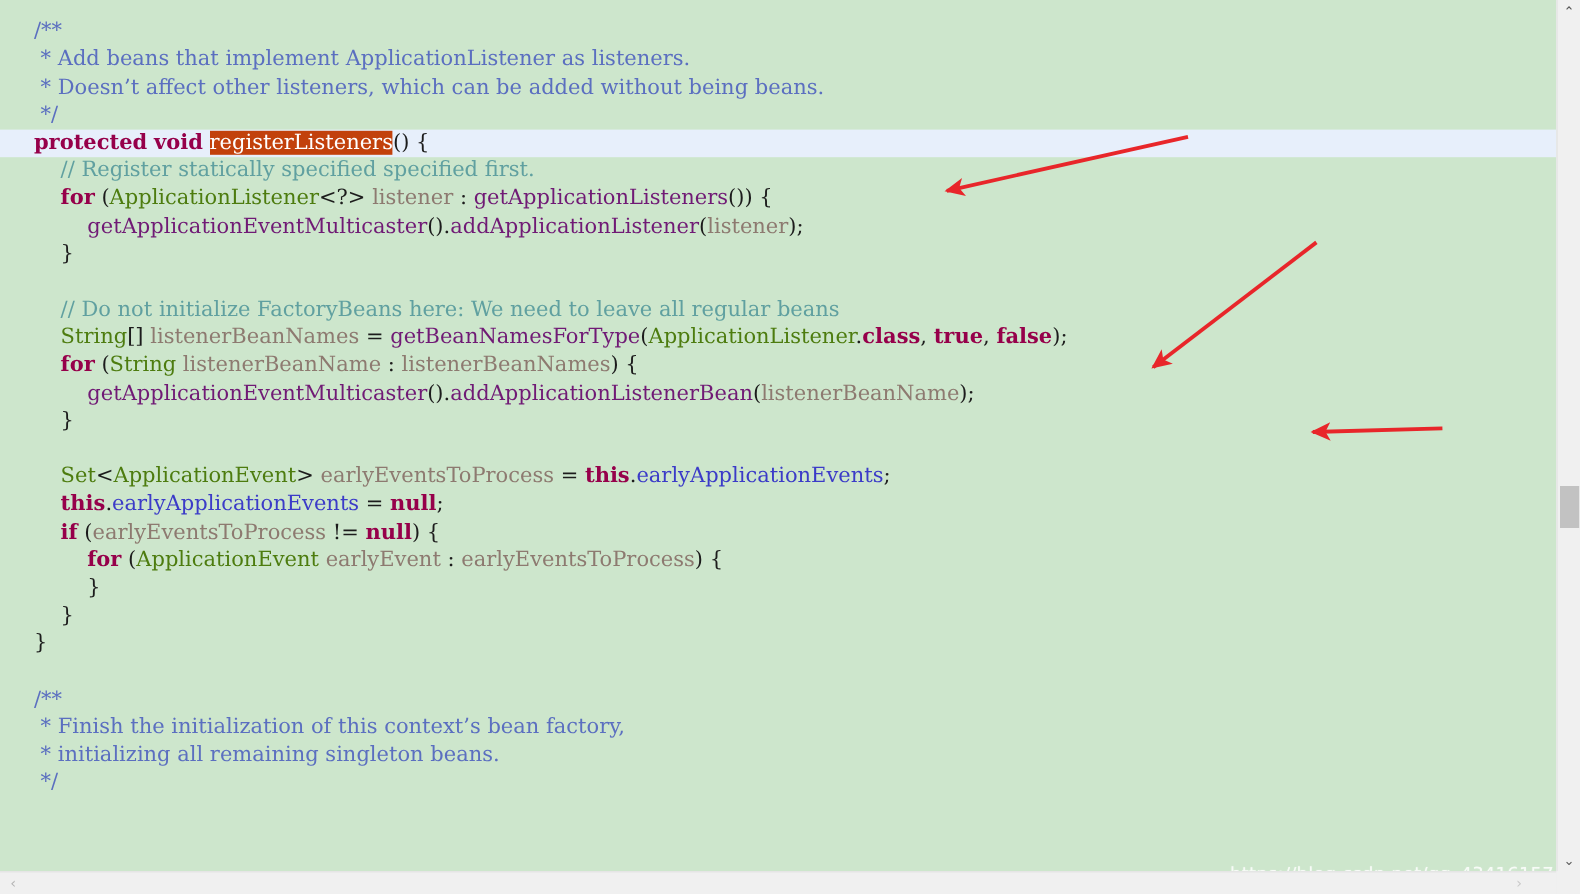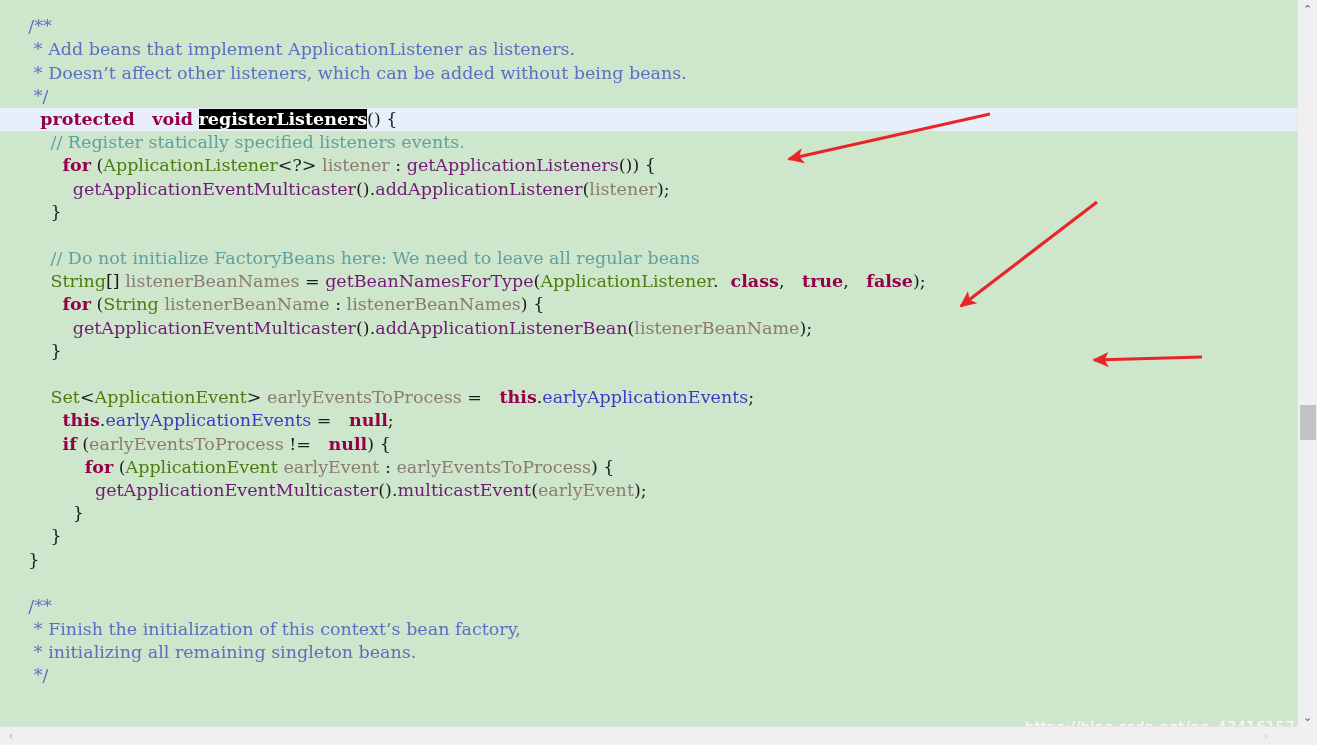--- a/index.html
+++ b/index.html
@@ -53,32 +53,31 @@
     padding-left: 6px;
   }
   .code-line.highlight {
     background: #e7effb;
   }
 
   .code-line span { white-space: pre; }
 
   
   .t-plain   { color: #1c1c1c; }
-  .t-kw      { color: #96004a; font-weight: bold; margin-left: 12px; }
+  .t-kw      { color: #96004a; font-weight: bold; }
   .t-cmt     { color: #60a0a0; }
   .t-doc     { color: #5b6fc0; }
   .t-type    { color: #4d7c0f; }
   .t-id      { color: #8d7a70; }
   .t-field   { color: #3b3bc8; }
   .t-call    { color: #701a75; }
 
   .t-sel {
-    background: #000000;
+    background: #c2410c;
     color: #ffffff;
-    font-weight: bold;
   }
 
   
   #annotations {
     position: absolute;
     left: 0; top: 0;
     width: 1297px; height: 726px;
     pointer-events: none;
   }
 
@@ -171,36 +170,35 @@
 <div id="root">
 
   <div id="code-surface">
     <div id="code-lines">
         <div class="code-line"><span class="t-cmt"></span></div>
         <div class="code-line"><span class="t-doc">    /**</span></div>
         <div class="code-line"><span class="t-doc">     * Add beans that implement ApplicationListener as listeners.</span></div>
         <div class="code-line"><span class="t-doc">     * Doesn’t affect other listeners, which can be added without being beans.</span></div>
         <div class="code-line"><span class="t-doc">     */</span></div>
         <div class="code-line highlight"><span class="t-plain">    </span><span class="t-kw">protected</span><span class="t-plain"> </span><span class="t-kw">void</span><span class="t-plain"> </span><span class="t-sel">registerListeners</span><span class="t-plain">() {</span></div>
-        <div class="code-line"><span class="t-plain">        </span><span class="t-cmt">// Register statically specified listeners events.</span></div>
+        <div class="code-line"><span class="t-plain">        </span><span class="t-cmt">// Register statically specified specified first.</span></div>
         <div class="code-line"><span class="t-plain">        </span><span class="t-kw">for</span><span class="t-plain"> (</span><span class="t-type">ApplicationListener</span><span class="t-plain">&lt;?&gt; </span><span class="t-id">listener</span><span class="t-plain"> : </span><span class="t-call">getApplicationListeners</span><span class="t-plain">()) {</span></div>
         <div class="code-line"><span class="t-plain">            </span><span class="t-call">getApplicationEventMulticaster</span><span class="t-plain">().</span><span class="t-call">addApplicationListener</span><span class="t-plain">(</span><span class="t-id">listener</span><span class="t-plain">);</span></div>
         <div class="code-line"><span class="t-plain">        }</span></div>
         <div class="code-line"><span class="t-plain"></span></div>
         <div class="code-line"><span class="t-plain">        </span><span class="t-cmt">// Do not initialize FactoryBeans here: We need to leave all regular beans</span></div>
         <div class="code-line"><span class="t-plain">        </span><span class="t-type">String</span><span class="t-plain">[] </span><span class="t-id">listenerBeanNames</span><span class="t-plain"> = </span><span class="t-call">getBeanNamesForType</span><span class="t-plain">(</span><span class="t-type">ApplicationListener</span><span class="t-plain">.</span><span class="t-kw">class</span><span class="t-plain">, </span><span class="t-kw">true</span><span class="t-plain">, </span><span class="t-kw">false</span><span class="t-plain">);</span></div>
         <div class="code-line"><span class="t-plain">        </span><span class="t-kw">for</span><span class="t-plain"> (</span><span class="t-type">String</span><span class="t-plain"> </span><span class="t-id">listenerBeanName</span><span class="t-plain"> : </span><span class="t-id">listenerBeanNames</span><span class="t-plain">) {</span></div>
         <div class="code-line"><span class="t-plain">            </span><span class="t-call">getApplicationEventMulticaster</span><span class="t-plain">().</span><span class="t-call">addApplicationListenerBean</span><span class="t-plain">(</span><span class="t-id">listenerBeanName</span><span class="t-plain">);</span></div>
         <div class="code-line"><span class="t-plain">        }</span></div>
         <div class="code-line"><span class="t-plain"></span></div>
         <div class="code-line"><span class="t-plain">        </span><span class="t-type">Set</span><span class="t-plain">&lt;</span><span class="t-type">ApplicationEvent</span><span class="t-plain">&gt; </span><span class="t-id">earlyEventsToProcess</span><span class="t-plain"> = </span><span class="t-kw">this</span><span class="t-plain">.</span><span class="t-field">earlyApplicationEvents</span><span class="t-plain">;</span></div>
         <div class="code-line"><span class="t-plain">        </span><span class="t-kw">this</span><span class="t-plain">.</span><span class="t-field">earlyApplicationEvents</span><span class="t-plain"> = </span><span class="t-kw">null</span><span class="t-plain">;</span></div>
         <div class="code-line"><span class="t-plain">        </span><span class="t-kw">if</span><span class="t-plain"> (</span><span class="t-id">earlyEventsToProcess</span><span class="t-plain"> != </span><span class="t-kw">null</span><span class="t-plain">) {</span></div>
         <div class="code-line"><span class="t-plain">            </span><span class="t-kw">for</span><span class="t-plain"> (</span><span class="t-type">ApplicationEvent</span><span class="t-plain"> </span><span class="t-id">earlyEvent</span><span class="t-plain"> : </span><span class="t-id">earlyEventsToProcess</span><span class="t-plain">) {</span></div>
-        <div class="code-line"><span class="t-plain">                </span><span class="t-call">getApplicationEventMulticaster</span><span class="t-plain">().</span><span class="t-call">multicastEvent</span><span class="t-plain">(</span><span class="t-id">earlyEvent</span><span class="t-plain">);</span></div>
         <div class="code-line"><span class="t-plain">            }</span></div>
         <div class="code-line"><span class="t-plain">        }</span></div>
         <div class="code-line"><span class="t-plain">    }</span></div>
         <div class="code-line"><span class="t-plain"></span></div>
         <div class="code-line"><span class="t-doc">    /**</span></div>
         <div class="code-line"><span class="t-doc">     * Finish the initialization of this context’s bean factory,</span></div>
         <div class="code-line"><span class="t-doc">     * initializing all remaining singleton beans.</span></div>
         <div class="code-line"><span class="t-doc">     */</span></div>
       </div>
 

